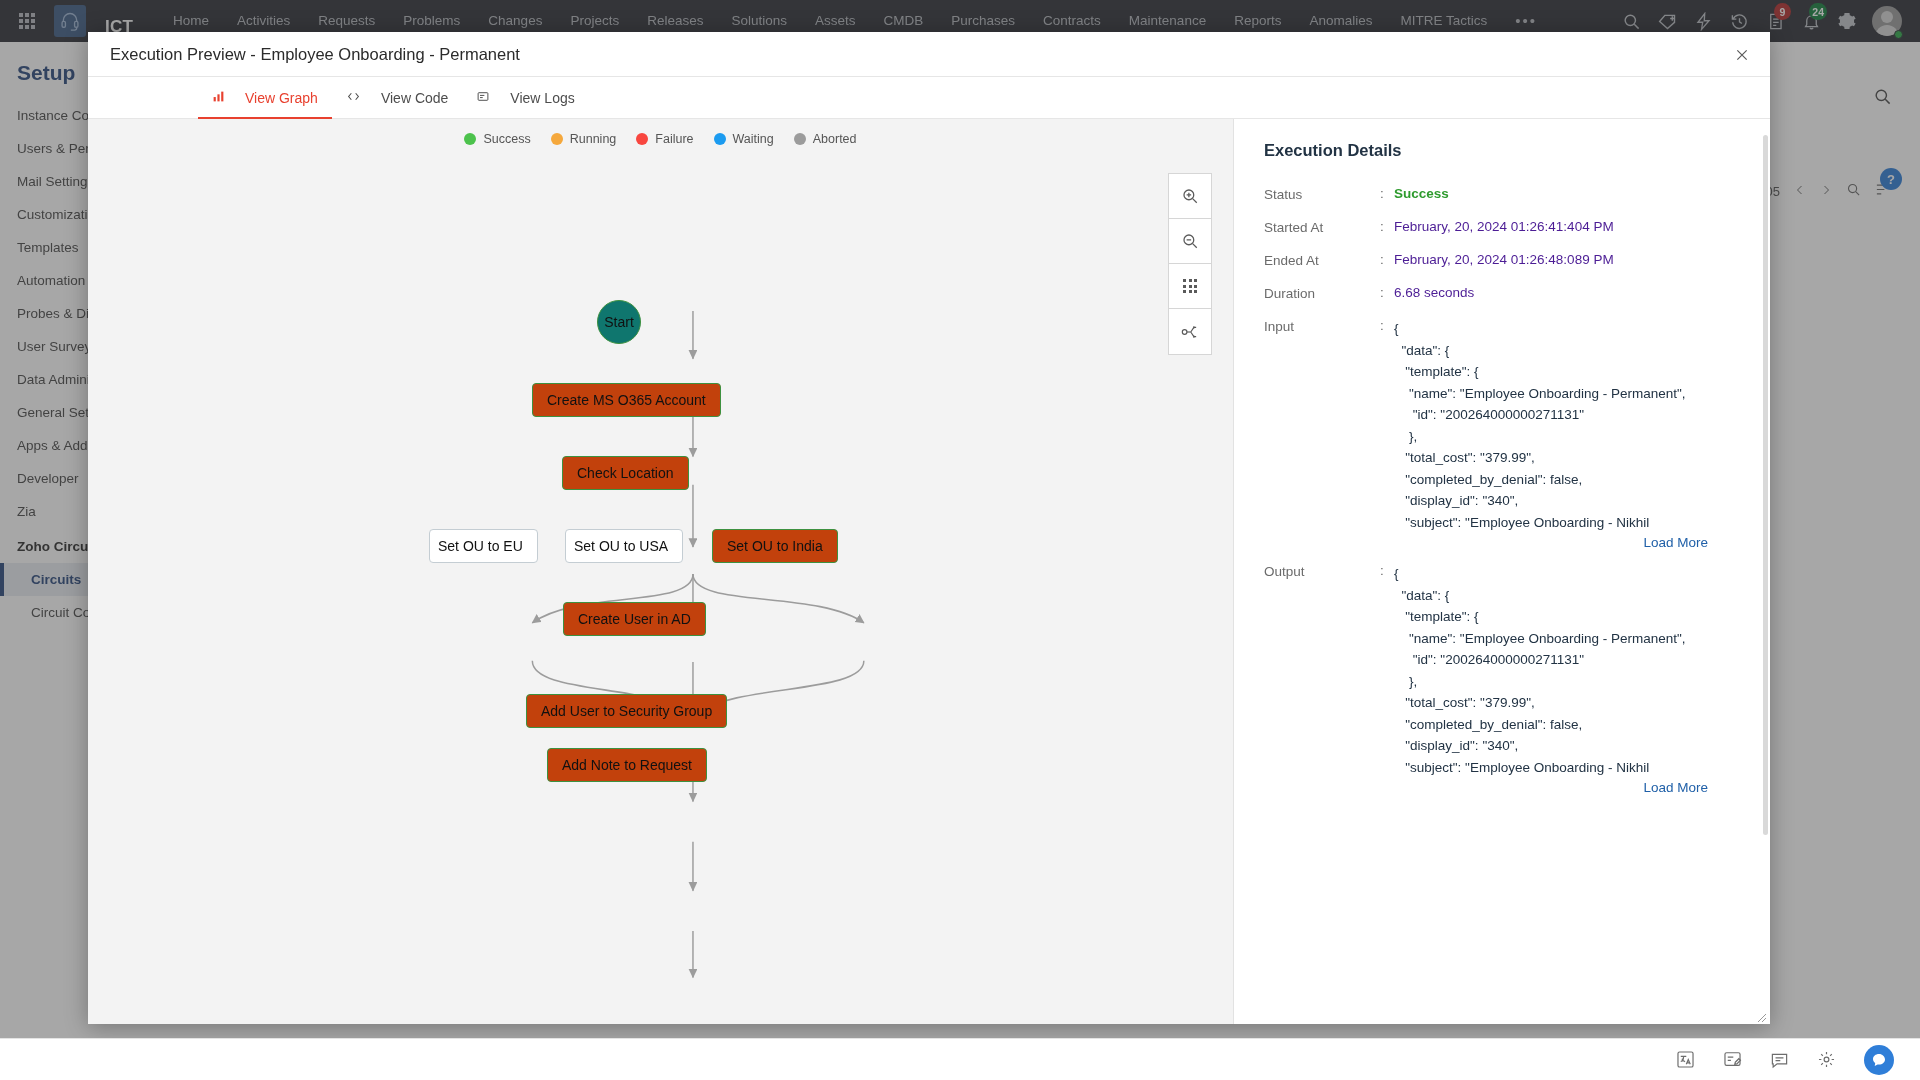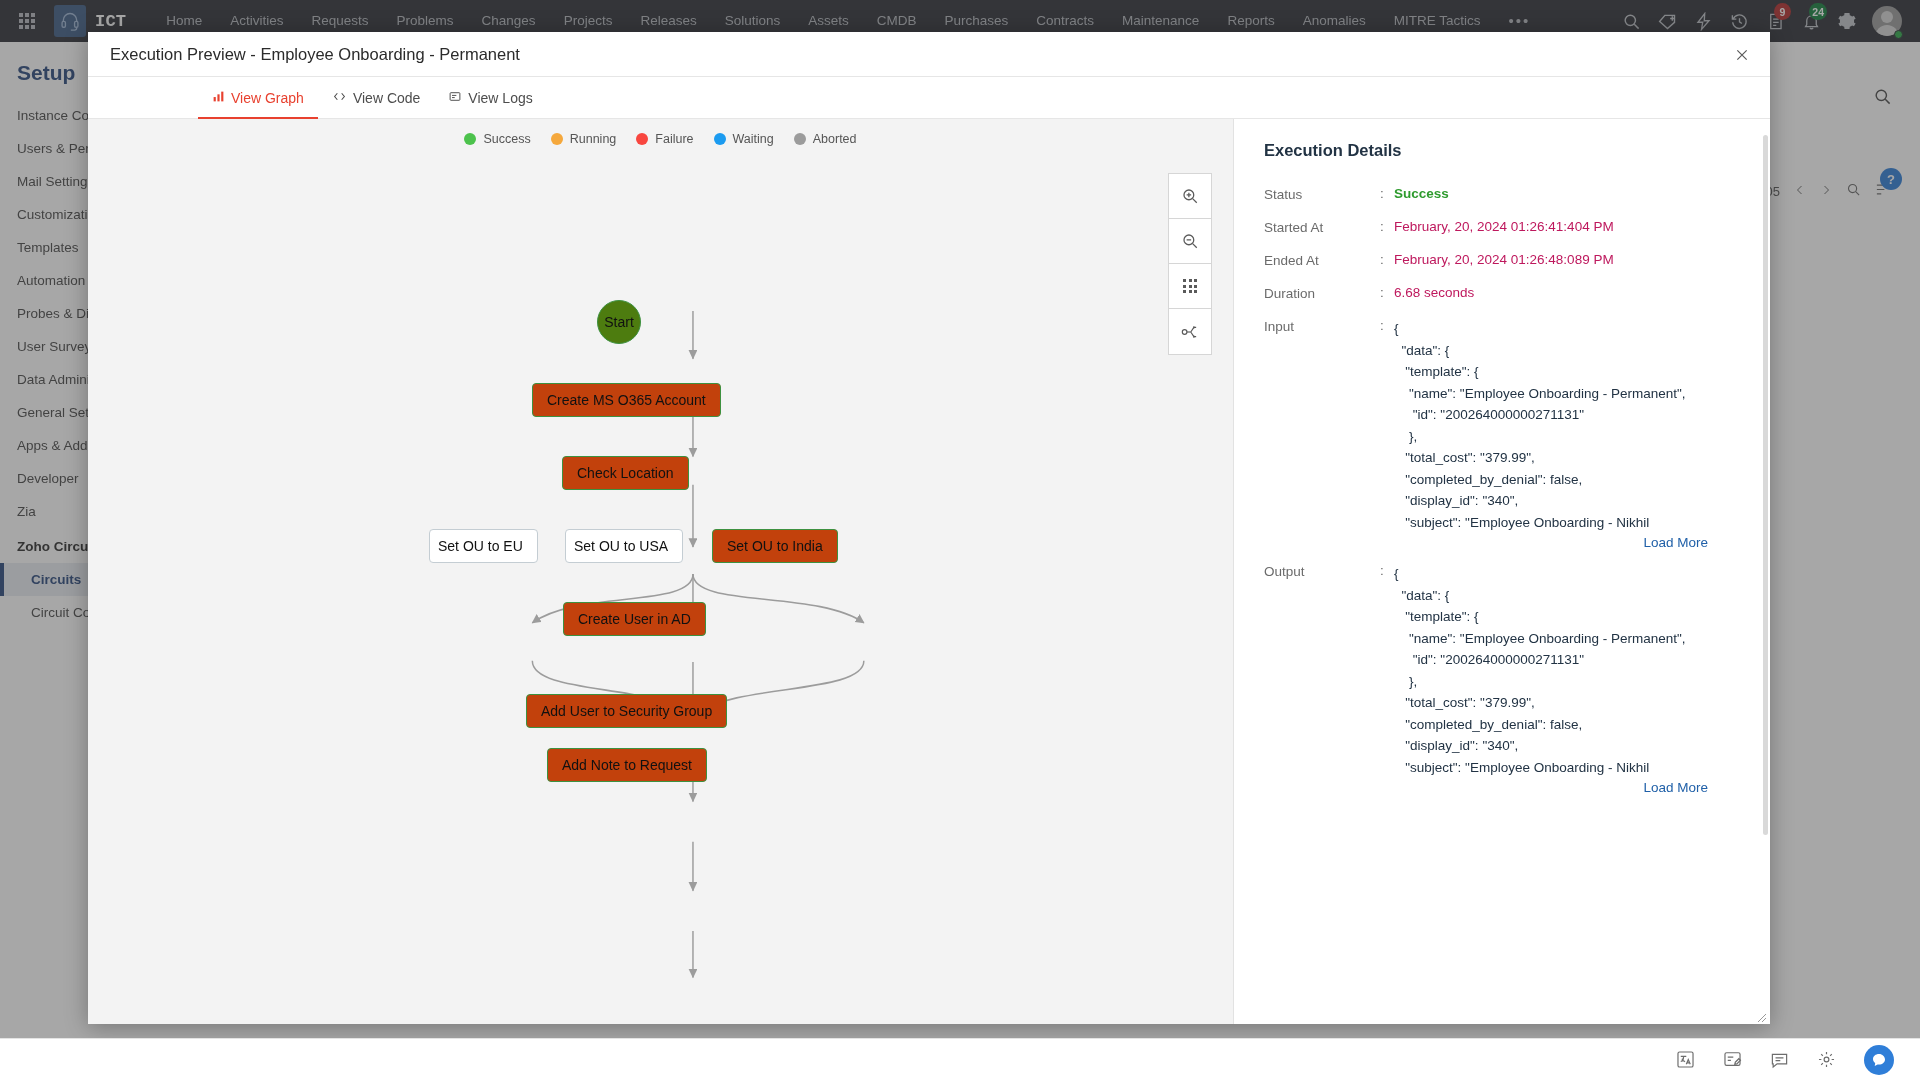--- a/index.html
+++ b/index.html
@@ -12,21 +12,21 @@
 
   
   .topnav {
     position: absolute; top: 0; left: 0; width: 1920px; height: 42px;
     background: #2e3138; display: flex; align-items: center;
     z-index: 5;
   }
   .grid-apps { width: 54px; display: flex; align-items: center; justify-content: center; cursor: pointer; }
   .grid-apps .dots { display: grid; grid-template-columns: repeat(3, 4px); grid-gap: 2px; }
   .grid-apps .dots i { width: 4px; height: 4px; background: #b6b9bf; display: block; }
-  .brand { display: flex; align-items: center; gap: 9px; padding-right: 12px; font-family: Liberation Mono, monospace; }
+  .brand { display: flex; align-items: flex-end; gap: 19px; padding-right: 12px; }
   .brand-logo {
     width: 32px; height: 32px; background: #3f5d85; border-radius: 3px;
     display: flex; align-items: center; justify-content: center;
   }
   .brand-name { color: #ffffff; font-size: 17px; font-weight: 600; letter-spacing: .2px; }
   .nav-items { display: flex; align-items: center; gap: 0px; margin-left: 14px; }
   .nav-item {
     color: #b9bcc2; font-size: 13.5px; padding: 0 14px; line-height: 42px;
     white-space: nowrap; cursor: pointer;
   }
@@ -85,21 +85,21 @@
     height: 45px; display: flex; align-items: center; padding: 0 22px;
     border-bottom: 1px solid #e6e6e6; position: relative;
   }
   .modal-title { font-size: 16.5px; color: #2b2b2b; }
   .modal-close {
     position: absolute; right: 16px; top: 11px; width: 24px; height: 24px;
     display: flex; align-items: center; justify-content: center; cursor: pointer; color: #5a5a5a;
   }
   .modal-tabs { height: 42px; display: flex; align-items: center; padding: 0 0 0 110px; border-bottom: 1px solid #e6e6e6; gap: 0; }
   .mtab {
-    display: flex; align-items: center; gap: 6px; height: 42px; padding: 0 14px;
+    display: flex; align-items: center; gap: 20px; height: 42px; padding: 0 14px;
     font-size: 14px; color: #4d4d4d; cursor: pointer; position: relative;
   }
   .mtab.active { color: #e8412f; }
   .mtab.active::after { content: ""; position: absolute; left: 0; right: 0; bottom: -1px; height: 2.5px; background: #e8412f; }
   .modal-body { flex: 1; display: flex; min-height: 0; }
 
   
   .graph-pane { flex: 1; background: #f3f3f3; position: relative; overflow: hidden; }
   .legend { position: absolute; top: 13px; left: 0; right: 0; display: flex; justify-content: center; gap: 20px; }
   .lg { display: flex; align-items: center; gap: 7px; font-size: 12.5px; color: #555; }
@@ -119,33 +119,33 @@
 
   .canvas { position: absolute; inset: 0; }
   .node {
     position: absolute; display: flex; align-items: center; justify-content: center;
     font-size: 14px; color: #111; white-space: nowrap;
   }
   .node.box { height: 34px; border-radius: 4px; padding: 0 14px; }
   .node.green { background: #c2410c; border: 1.5px solid #3d9140; }
   .node.white { background: #fff; border: 1.5px solid #c4cdd3; padding-left: 8px; }
   .node.circle {
-    width: 44px; height: 44px; border-radius: 50%; background: #4d7c0f; border: 1.5px solid #3d9140;
+    width: 44px; height: 44px; border-radius: 50%; background: #0f766e; border: 1.5px solid #3d9140;
   }
 
   
   .details-pane {
     width: 537px; background: #fff; border-left: 1px solid #e2e2e2;
     padding: 22px 26px 0 30px; overflow: hidden; position: relative;
   }
   .details-title { font-size: 16.5px; font-weight: 700; color: #223344; margin-bottom: 26px; }
   .drow { display: flex; font-size: 13.5px; margin-bottom: 17px; align-items: flex-start; }
   .dlabel { width: 116px; color: #6b6b6b; flex: none; padding-top: 1px; }
   .dcolon { width: 14px; color: #6b6b6b; flex: none; }
-  .dval { color: #be185d; }
+  .dval { color: #4c1d95; }
   .dval.success { color: #2e9b2e; font-weight: 700; }
   .json { color: #223344; font-size: 13.5px; line-height: 21.5px; white-space: pre; }
   .load-more { text-align: right; color: #2060a8; font-size: 13.5px; cursor: pointer; padding-right: 36px; margin-top: 2px; }
   .pane-scrollbar { position: absolute; right: 2px; top: 16px; width: 5px; height: 700px; background: #d9d9d9; border-radius: 3px; }
 
   .resize-handle { position: absolute; right: 3px; bottom: 3px; width: 12px; height: 12px; cursor: nwse-resize; }
 
   
   .bottombar {
     position: absolute; bottom: 0; left: 0; width: 1920px; height: 42px; background: #fff;

